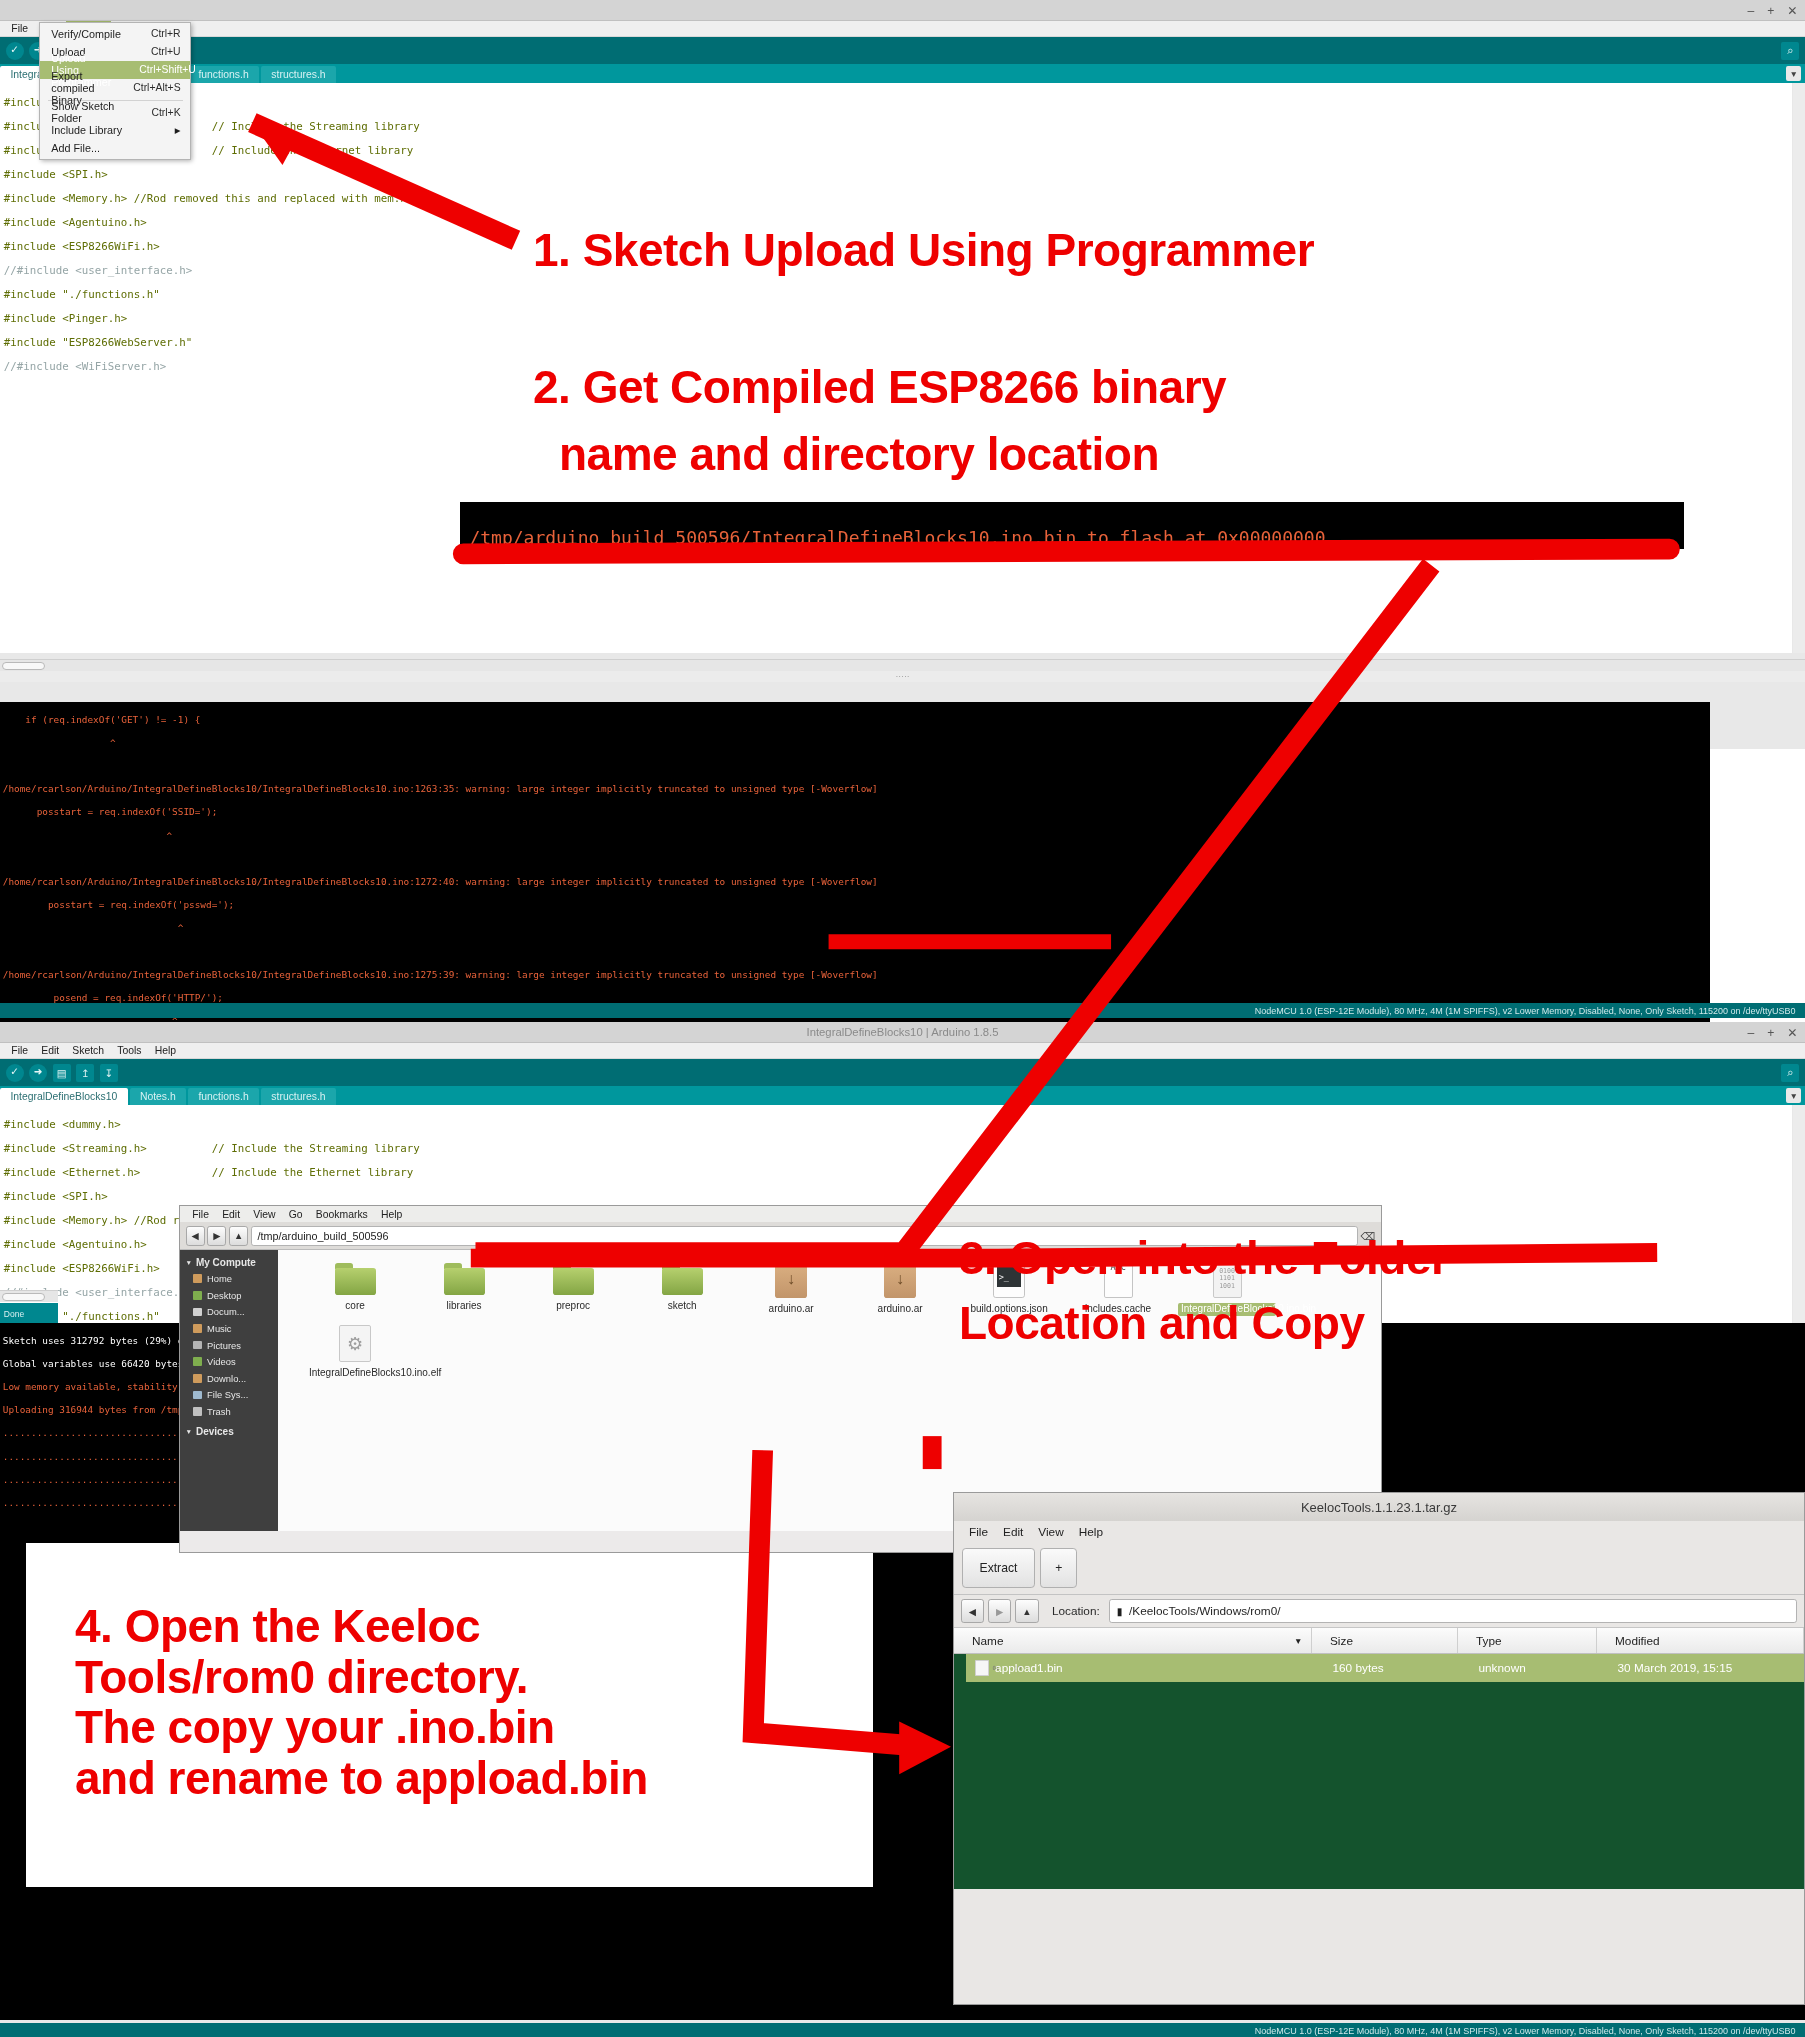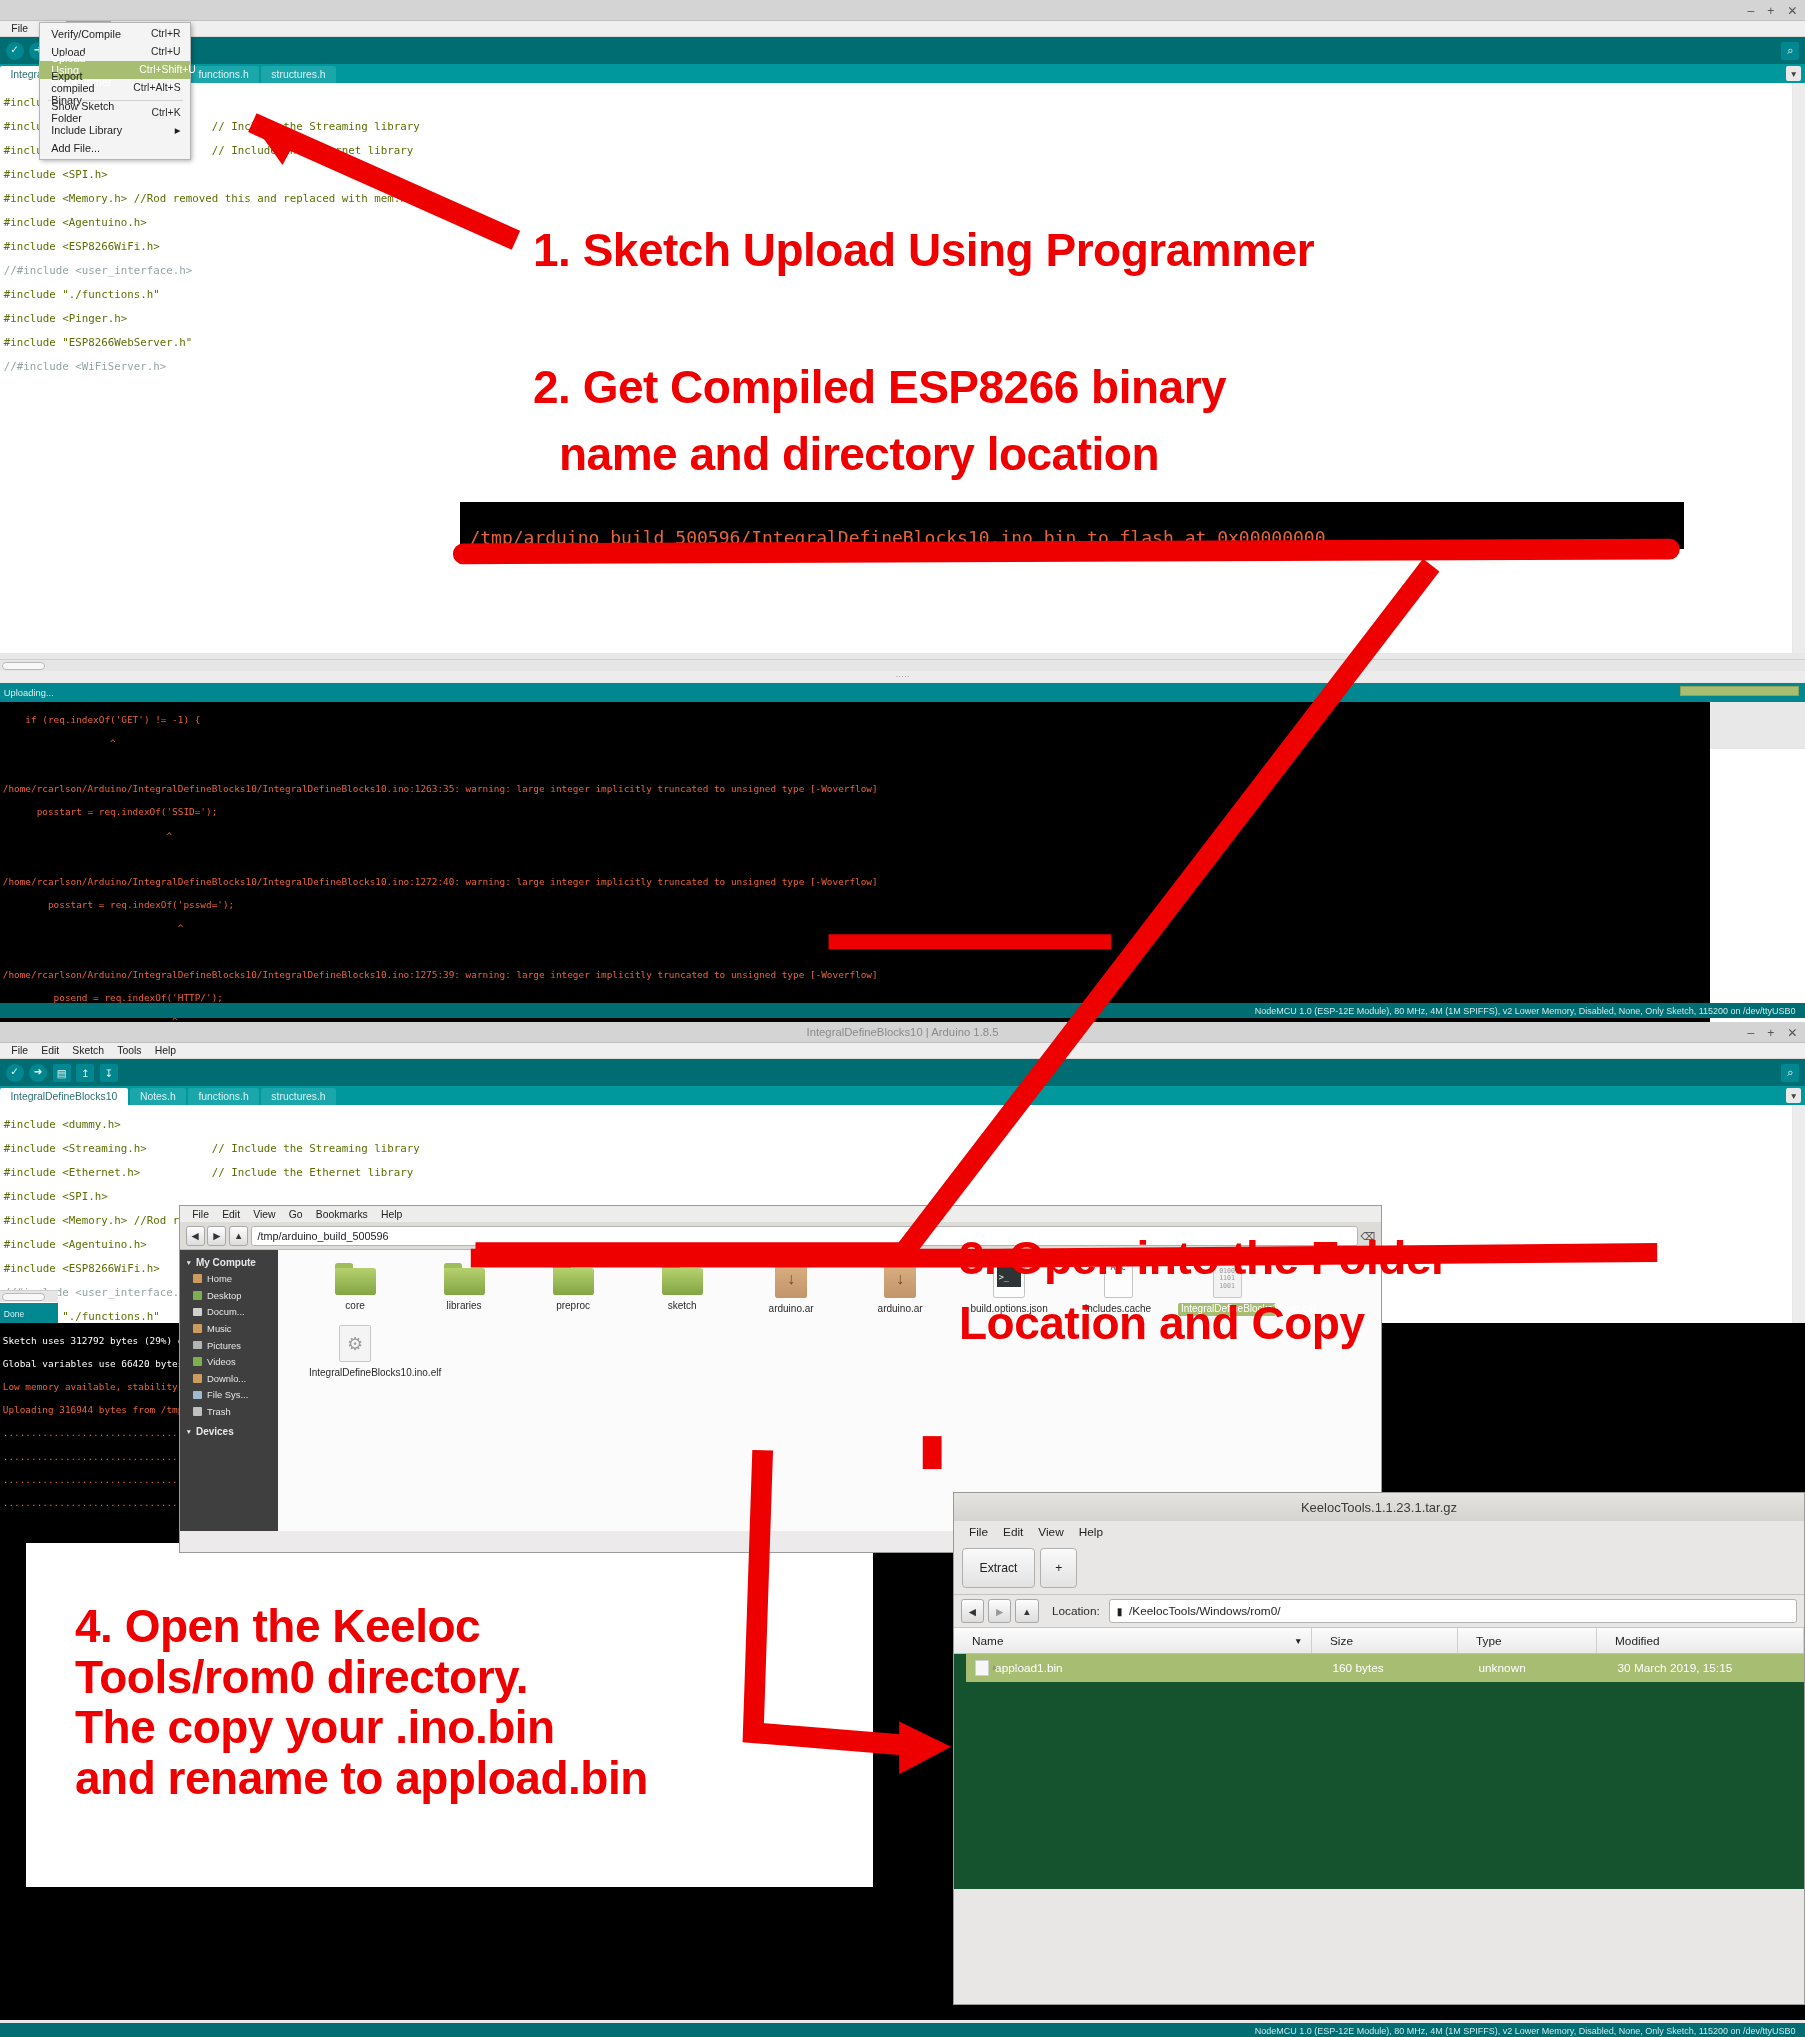--- a/index.html
+++ b/index.html
@@ -248,24 +248,20 @@
 
   <div class="scrollbar-v" style="top:83px; height:570px;"></div>
 
   <div class="scrollbar-h" style="position:absolute; left:0; top:659px; width:1805px;">
       <i></i>
     </div>
   <div style="position:absolute;left:0;top:671px;width:1805px;height:11.3px;background:#ececec;">
     <div style="text-align:center;color:#9a9a9a;font-size:8.5px;line-height:11.3px;">·····</div>
   </div>
 
-  <div class="statusbar-teal" style="position:absolute; left:0; top:683px; width:1805px; height:19px;">
-    <span>Uploading...</span>
-    <div class="progress"></div>
-  </div>
 
   <div class="console" style="position:absolute; left:0; top:702px; width:1710px; height:400px; overflow:hidden;">
 <span>    if (req.indexOf('GET') != -1) {</span>
 <br><span>                   ^</span>
 <br><span></span>
 <br><span>/home/rcarlson/Arduino/IntegralDefineBlocks10/IntegralDefineBlocks10.ino:1263:35: warning: large integer implicitly truncated to unsigned type [-Woverflow]</span>
 <br><span>      posstart = req.indexOf('SSID=');</span>
 <br><span>                             ^</span>
 <br><span></span>
 <br><span>/home/rcarlson/Arduino/IntegralDefineBlocks10/IntegralDefineBlocks10.ino:1272:40: warning: large integer implicitly truncated to unsigned type [-Woverflow]</span>

